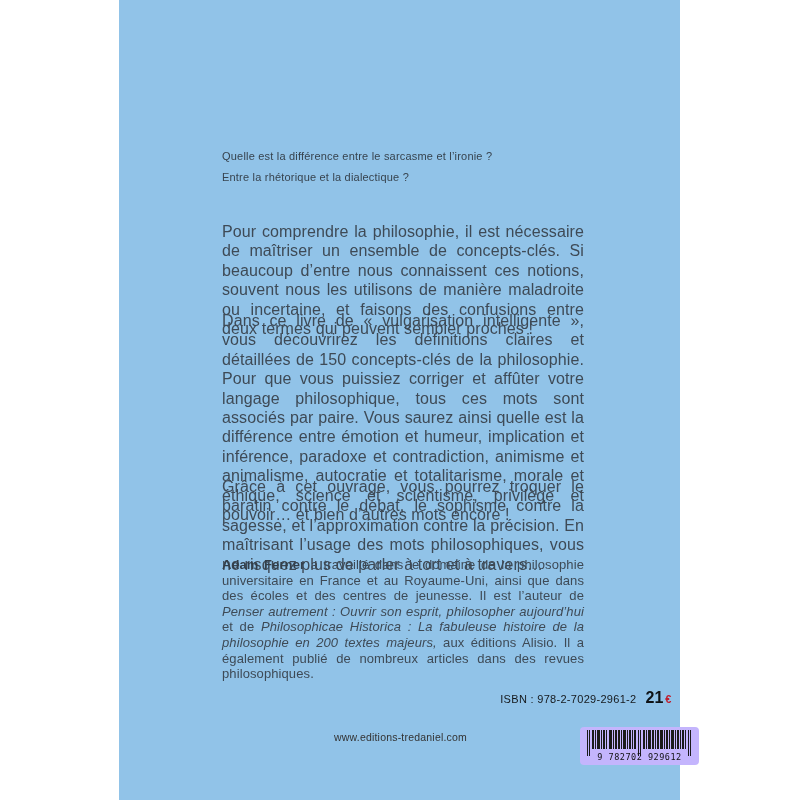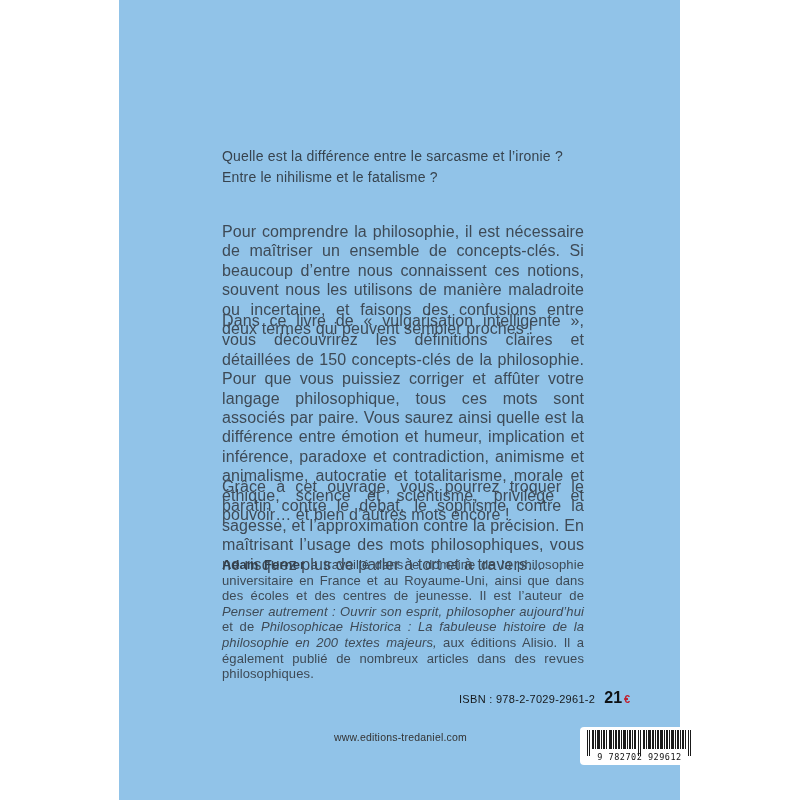--- a/index.html
+++ b/index.html
@@ -6,62 +6,62 @@
   .page{
     position:relative;width:800px;height:800px;background:#ffffff;
     font-family:"Liberation Sans",sans-serif;overflow:hidden;
   }
   .cover{
     position:absolute;left:119px;top:0;width:561px;height:800px;
     background:#91c3e8;
   }
   .q-block{
     position:absolute;left:103px;top:146px;width:364px;
-    color:#37434e;font-size:14px;line-height:21px;letter-spacing:0.2px;
+    color:#37434e;font-size:11px;line-height:21px;letter-spacing:0.2px;
   }
   .q-line{white-space:nowrap;}
   .para{
     position:absolute;left:103px;width:362px;color:#3e4a56;
     font-size:16px;line-height:19.4px;text-align:justify;letter-spacing:0.1px;
   }
   .p2{top:222px;}
   .p3{top:311px;}
   .p4{top:477px;}
   .author{
     position:absolute;left:103px;top:557px;width:362px;color:#3e4a56;
     font-size:13px;line-height:15.6px;text-align:justify;letter-spacing:0.1px;
   }
   .author .name{font-weight:bold;color:#333f4a;}
   .author .title{font-style:italic;}
   .isbn-row{
-    position:absolute;left:340px;top:689px;width:254px;text-align:left;
+    position:absolute;left:340px;top:689px;width:254px;text-align:center;
     color:#15191c;font-size:11px;letter-spacing:0.3px;
   }
   .isbn-row .price{font-size:16px;font-weight:bold;color:#0e1215;margin-left:9px;letter-spacing:0;}
   .isbn-row .euro{font-size:11px;font-weight:bold;color:#c01f2f;margin-left:2px;}
   .barcode-box{
     position:absolute;left:461px;top:727px;width:119px;height:38px;
-    background:#ffffff;border-radius:4px;
+    background:#c4b5fd;border-radius:4px;
     display:flex;align-items:flex-start;justify-content:center;
   }
   .barcode-box svg{margin-top:3px;}
   .website{
     position:absolute;left:215px;top:731px;
     font-size:10.5px;color:#333333;letter-spacing:0.2px;
   }
 </style>
 </head>
 <body>
 
 <div class="page">
   <div class="cover">
 
     <div class="q-block">
       <div class="q-line">Quelle est la différence entre le sarcasme et l’ironie ?</div>
-      <div class="q-line">Entre le nihilisme et le fatalisme ?</div>
+      <div class="q-line">Entre la rhétorique et la dialectique ?</div>
     </div>
 
     <div class="para p2">Pour comprendre la philosophie, il est nécessaire de maîtriser un ensemble de concepts-clés. Si beaucoup d’entre nous connaissent ces notions, souvent nous les utilisons de manière maladroite ou incertaine, et faisons des confusions entre deux termes qui peuvent sembler proches !</div>
 
     <div class="para p3">Dans ce livre de « vulgarisation intelligente », vous découvrirez les définitions claires et détaillées de 150 concepts-clés de la philosophie. Pour que vous puissiez corriger et affûter votre langage philosophique, tous ces mots sont associés par paire. Vous saurez ainsi quelle est la différence entre émotion et humeur, implication et inférence, paradoxe et contradiction, animisme et animalisme, autocratie et totalitarisme, morale et éthique, science et scientisme, privilège et pouvoir… et bien d’autres mots encore !</div>
 
     <div class="para p4">Grâce à cet ouvrage, vous pourrez troquer le baratin contre le débat, le sophisme contre la sagesse, et l’approximation contre la précision. En maîtrisant l’usage des mots philosophiques, vous ne risquez plus de parler à tort et à travers…</div>
 
     <div class="author"><span class="name">Adam Ferner</span><span> a travaillé dans le domaine de la philosophie universitaire en France et au Royaume-Uni, ainsi que dans des écoles et des centres de jeunesse. Il est l’auteur de </span><span class="title">Penser autrement : Ouvrir son esprit, philosopher aujourd’hui</span><span> et de </span><span class="title">Philosophicae Historica : La fabuleuse histoire de la philosophie en 200 textes majeurs,</span><span> aux éditions Alisio. Il a également publié de nombreux articles dans des revues philosophiques.</span></div>
 

